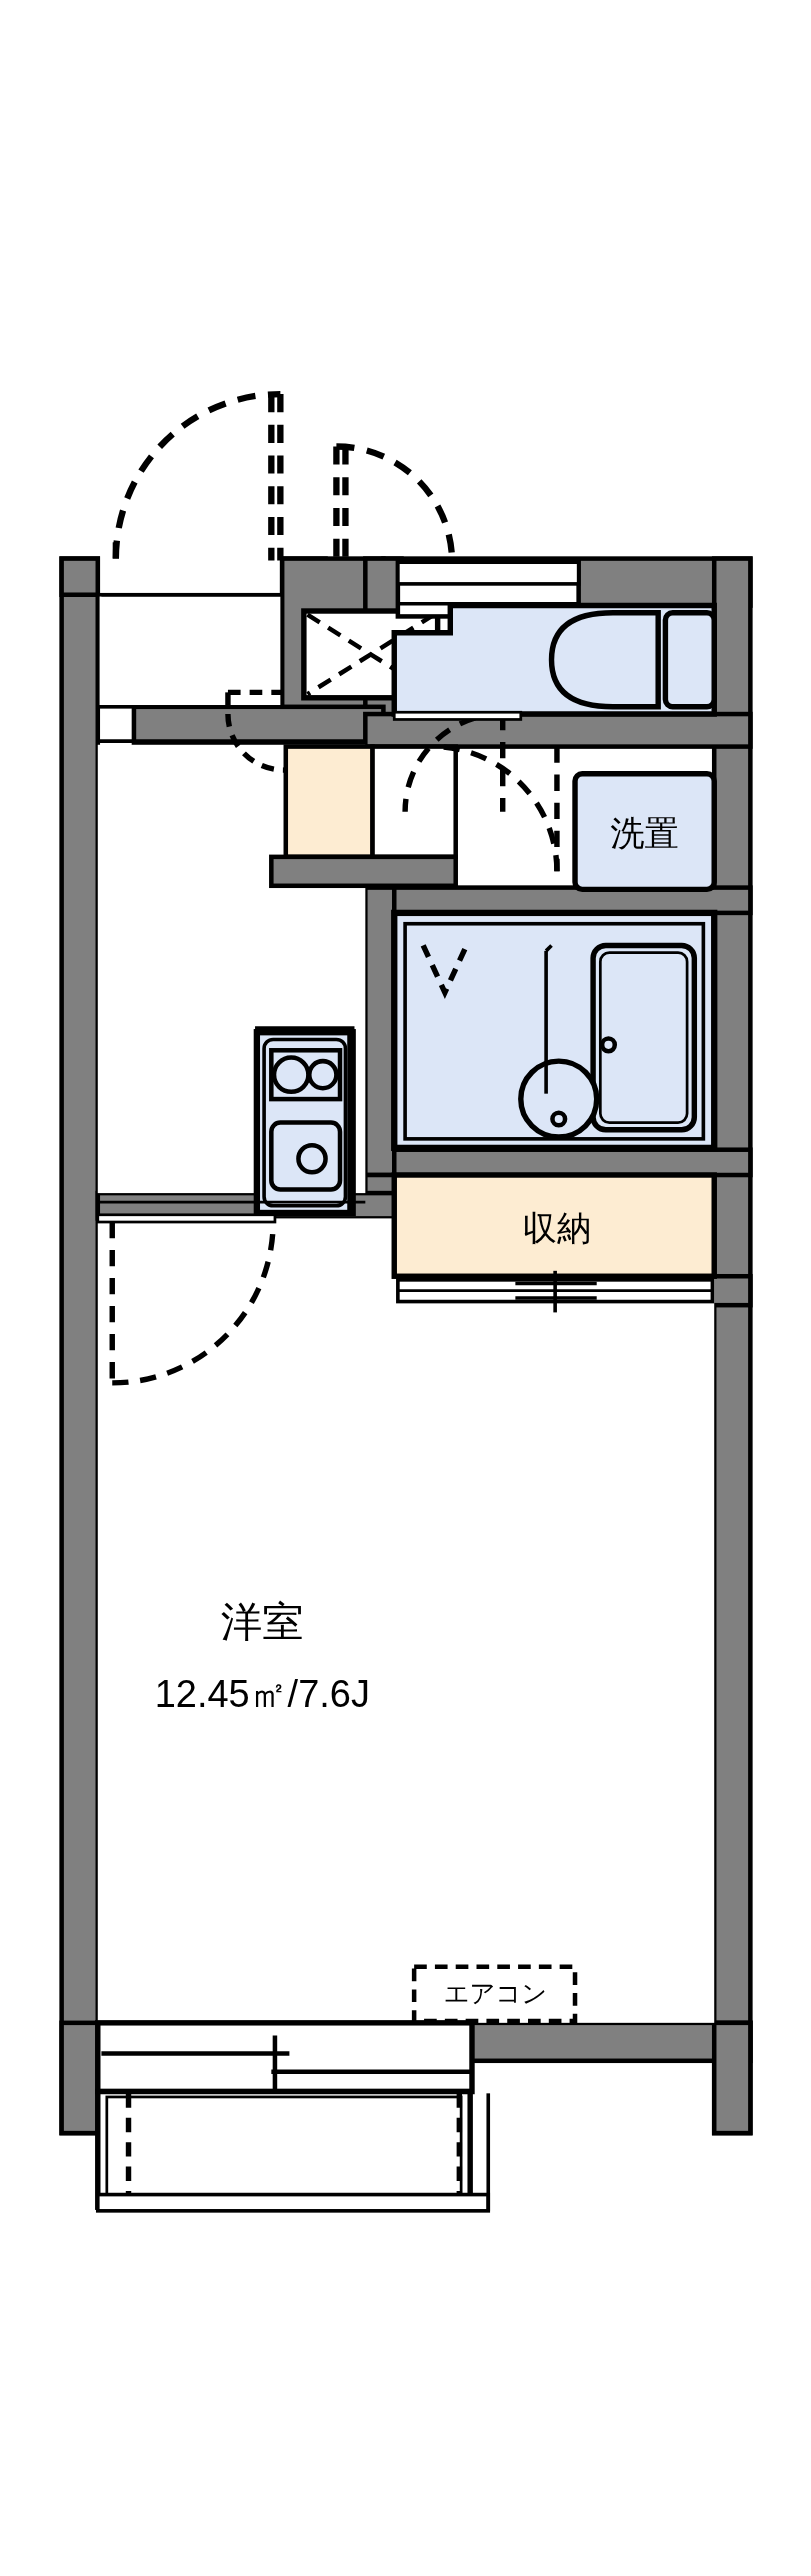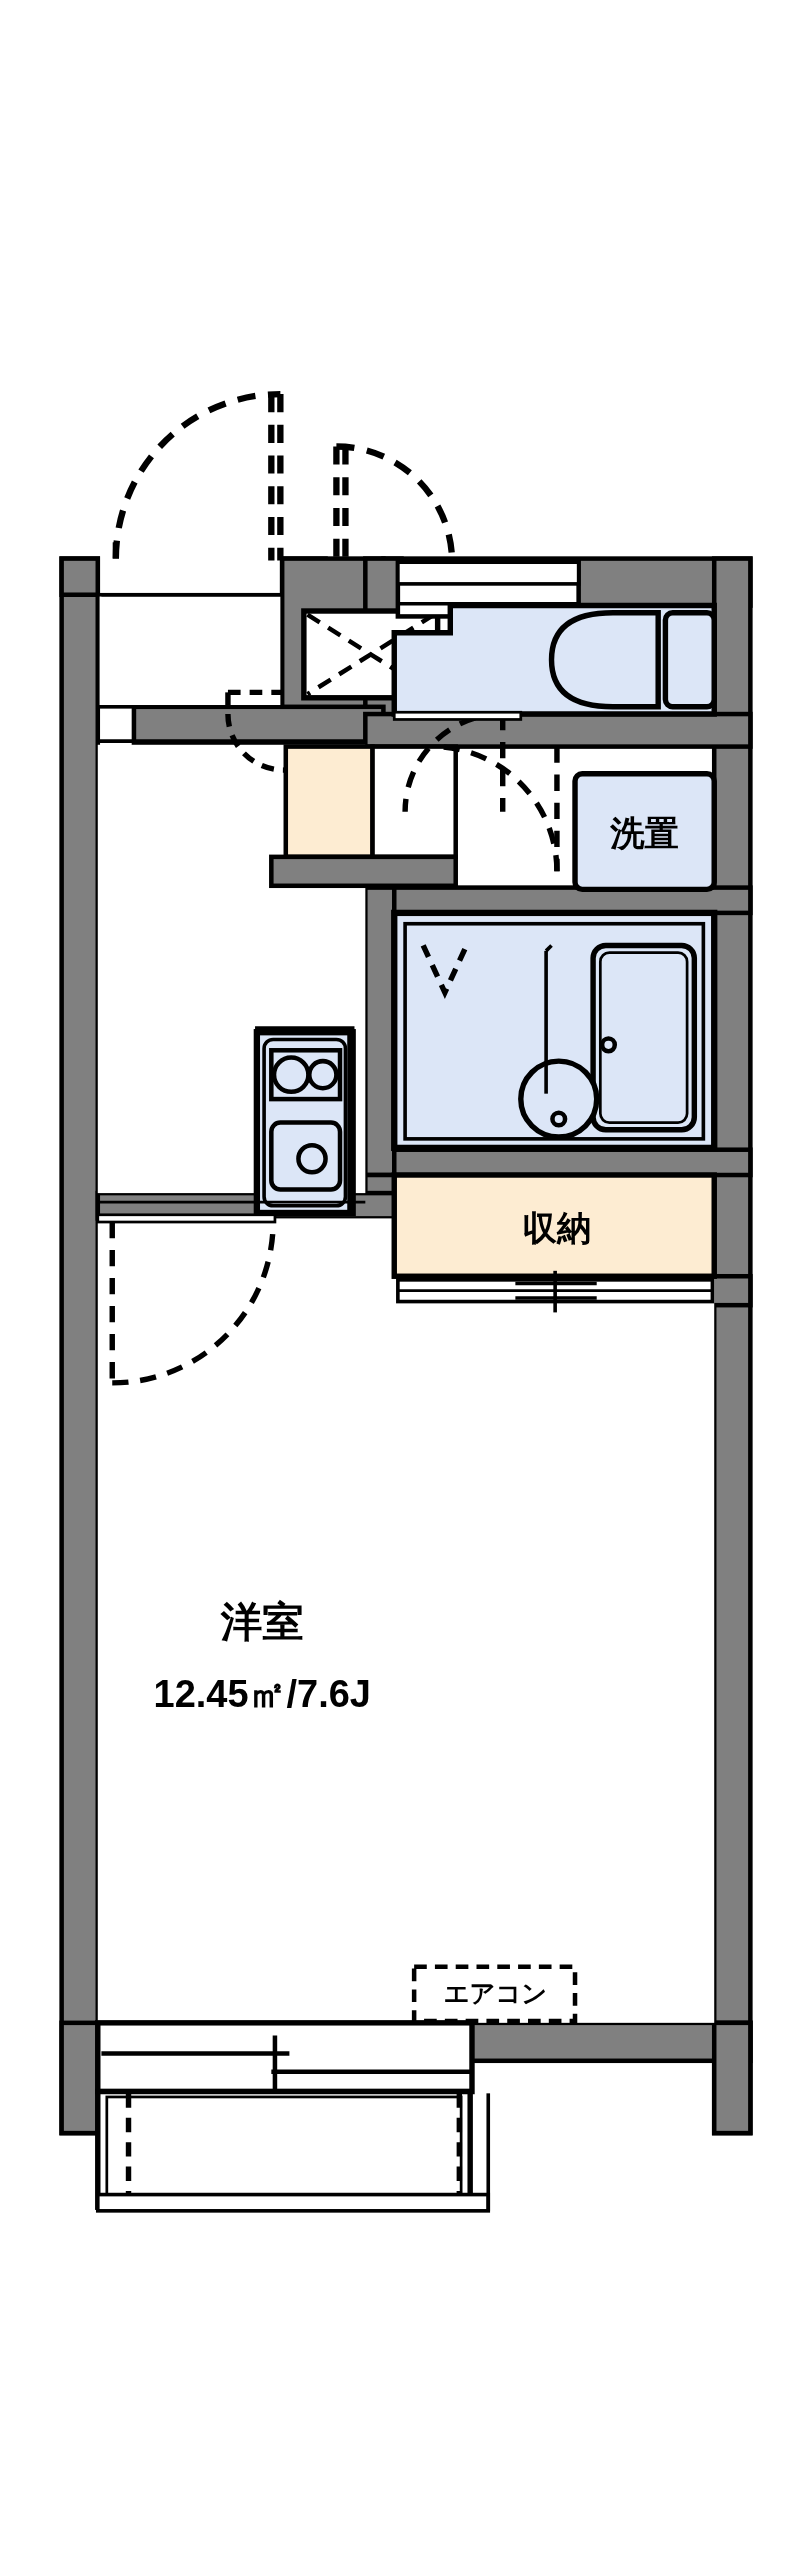--- a/index.html
+++ b/index.html
@@ -11,21 +11,20 @@
     width: 812px;
     height: 2576px;
     font-family: "Liberation Sans", sans-serif;
     overflow: hidden;
   }
   #floorplan-root {
     position: relative;
     width: 812px;
     height: 1952px;
     background: #ffffff;
-    font-weight: bold;
   }
   svg#plan {
     display: block;
     width: 812px;
     height: 2576px;
   }
   .room-label {
     font-family: "Liberation Sans", sans-serif;
     fill: #000000;
     text-anchor: middle;

